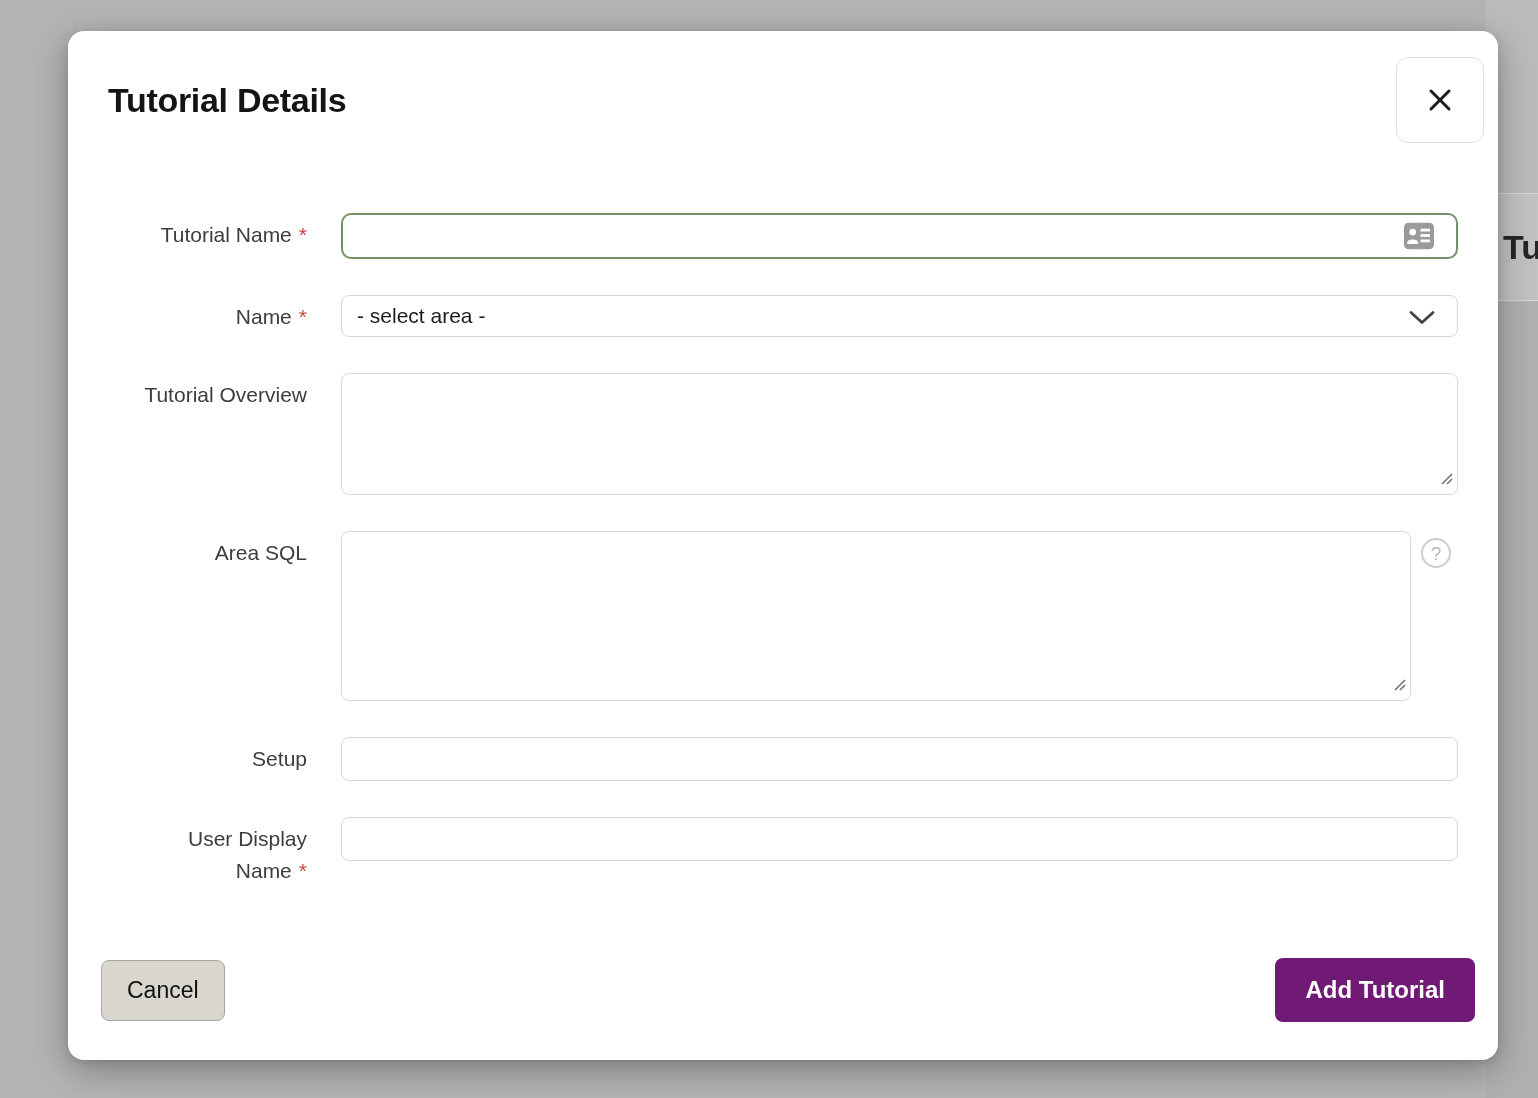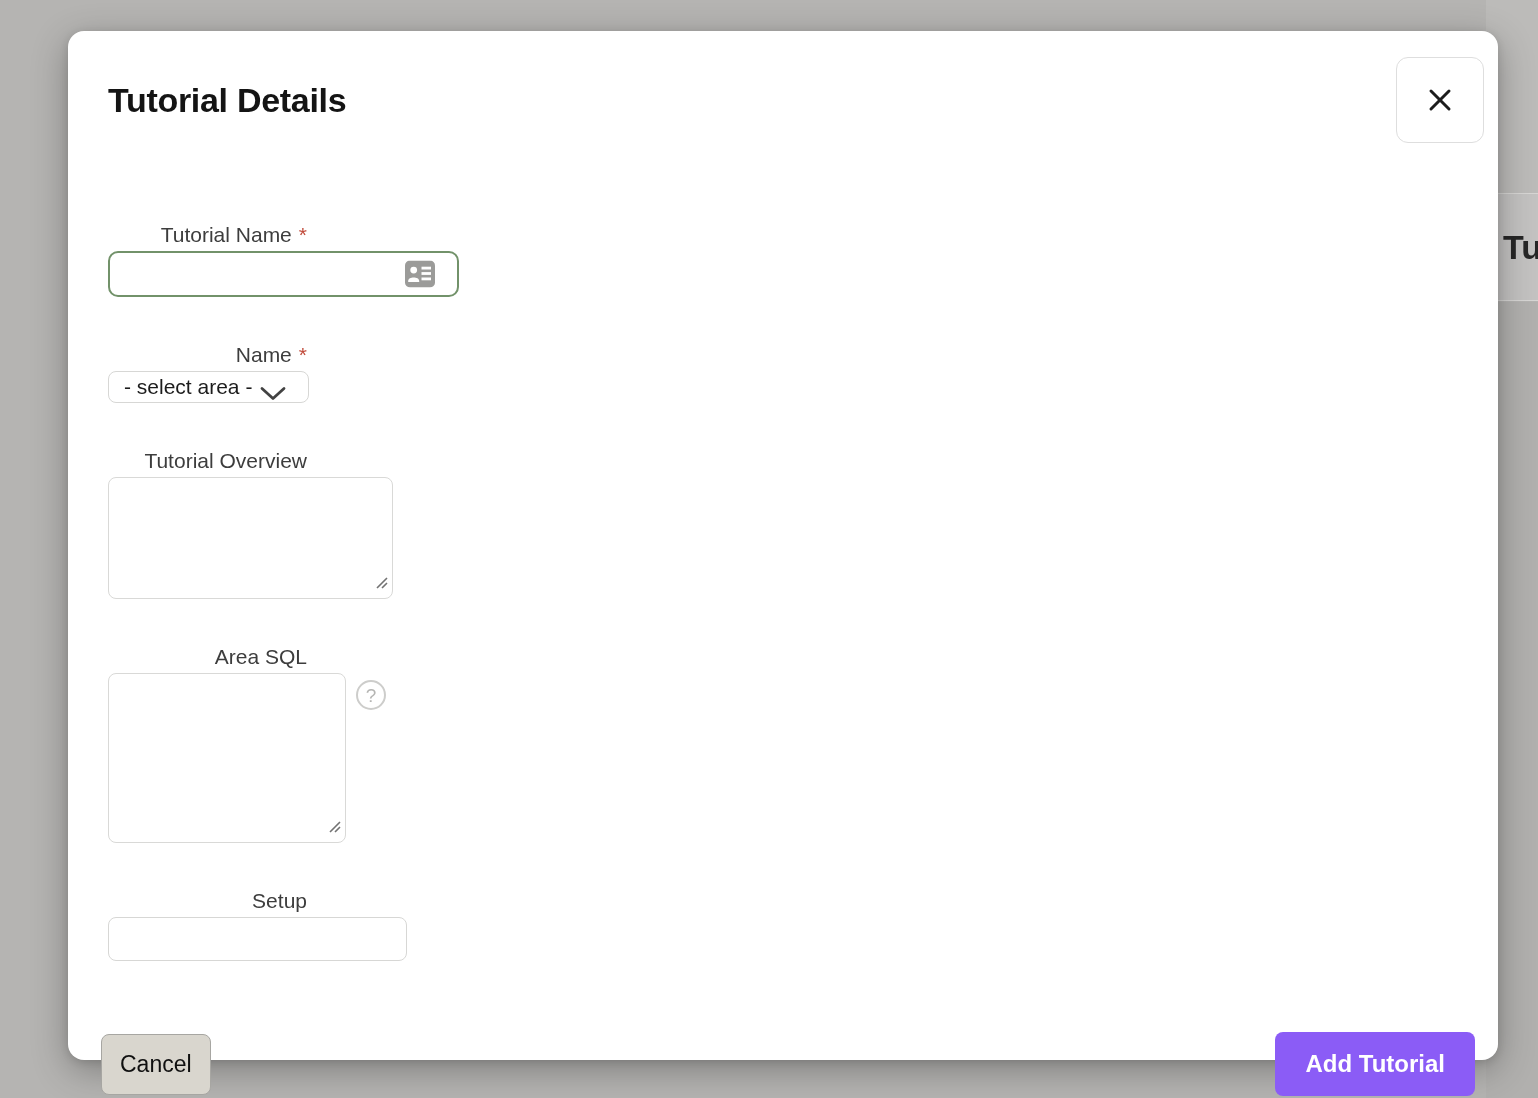--- a/index.html
+++ b/index.html
@@ -39,21 +39,21 @@
   }
   .close-btn {
     position: absolute; top: 26px; right: 14px; width: 88px; height: 86px;
     background: #ffffff; border: 1px solid #dedede; border-radius: 12px;
     display: flex; align-items: center; justify-content: center; cursor: pointer;
   }
   .close-btn svg { display: block; }
 
   
   .form { margin-top: 91px; }
-  .row { display: flex; align-items: flex-start; margin-bottom: 36px; flex-direction: column; }
+  .row { display: flex; align-items: flex-start; margin-bottom: 36px; }
   .label-cell {
     width: 199px; margin-right: 34px; text-align: right;
     font-size: 21px; color: #3d3d3d; line-height: 32px; padding-top: 6px;
   }
   .req { color: #c14b3b; margin-left: 7px; font-size: 21px; }
   .control-cell { flex: 1; position: relative; min-width: 0; }
 
   .text-input {
     width: 100%; height: 44px; border: 1px solid #d7d7d5; border-radius: 8px;
     font-family: inherit; font-size: 20px; color: #1c1c1c; padding: 0 16px;
@@ -61,21 +61,21 @@
   }
   .text-input.focus-green {
     height: 46px; border: 2px solid #72926a; border-radius: 10px; padding-right: 66px;
   }
   .contact-icon {
     position: absolute; right: 24px; top: 50%; transform: translateY(-50%);
     width: 30px; height: 27px; cursor: pointer;
   }
 
   .select-box {
-    width: 100%; height: 32px; border: 1px solid #d7d7d5; border-radius: 8px;
+    width: 100%; height: 42px; border: 1px solid #d7d7d5; border-radius: 8px;
     background: #fff; display: flex; align-items: center;
     font-size: 21px; color: #1c1c1c; padding: 0 56px 0 15px; cursor: pointer;
   }
   .select-chevron { position: absolute; right: 22px; top: 15px; pointer-events: none; }
 
   .textarea-box {
     display: block; width: 100%; border: 1px solid #d9d9d7; border-radius: 8px;
     background: #fff; resize: none; outline: none;
     font-family: inherit; font-size: 20px; color: #1c1c1c; padding: 10px 14px;
   }
@@ -92,26 +92,26 @@
     font-size: 19px; line-height: 1; cursor: pointer; background: transparent;
   }
 
   
   .footer {
     display: flex; justify-content: space-between; align-items: center;
     margin: 71px -17px 0 -7px;
   }
   .btn { font-family: inherit; cursor: pointer; border-radius: 8px; }
   .btn-cancel {
-    height: 61px; padding: 0 18px; font-size: 23px; color: #101010;
+    height: 61px; padding: 0 25px; font-size: 23px; color: #101010;
     background: #d9d6ce; border: 1px solid #a7a6a2;
   }
   .btn-submit {
     height: 64px; padding: 0 30px; font-size: 24px; font-weight: 700; color: #ffffff;
-    background: #8b5cf6; border: none;
+    background: #701a75; border: none;
   }
 </style>
 </head>
 <body>
 
 <div class="screen">
 
   <div class="backdrop"></div>
   <div class="bg-panel-top"></div>
   <div class="bg-panel-bottom"></div>
@@ -200,20 +200,29 @@
 
       <div class="row">
         <div class="label-cell">
           <span>Setup</span>
         </div>
         <div class="control-cell">
           <input type="text" class="text-input" value="" style="">
         </div>
       </div>
 
+      <div class="row">
+        <div class="label-cell">
+          <div>User Display</div>
+          <div><span>Name</span><span class="req">*</span></div>
+        </div>
+        <div class="control-cell">
+          <input type="text" class="text-input" value="" style="">
+        </div>
+      </div>
 
       <div class="footer">
         <button class="btn btn-cancel">Cancel</button>
         <button class="btn btn-submit">Add Tutorial</button>
       </div>
 
     </div>
   </div>
 </div>
 

